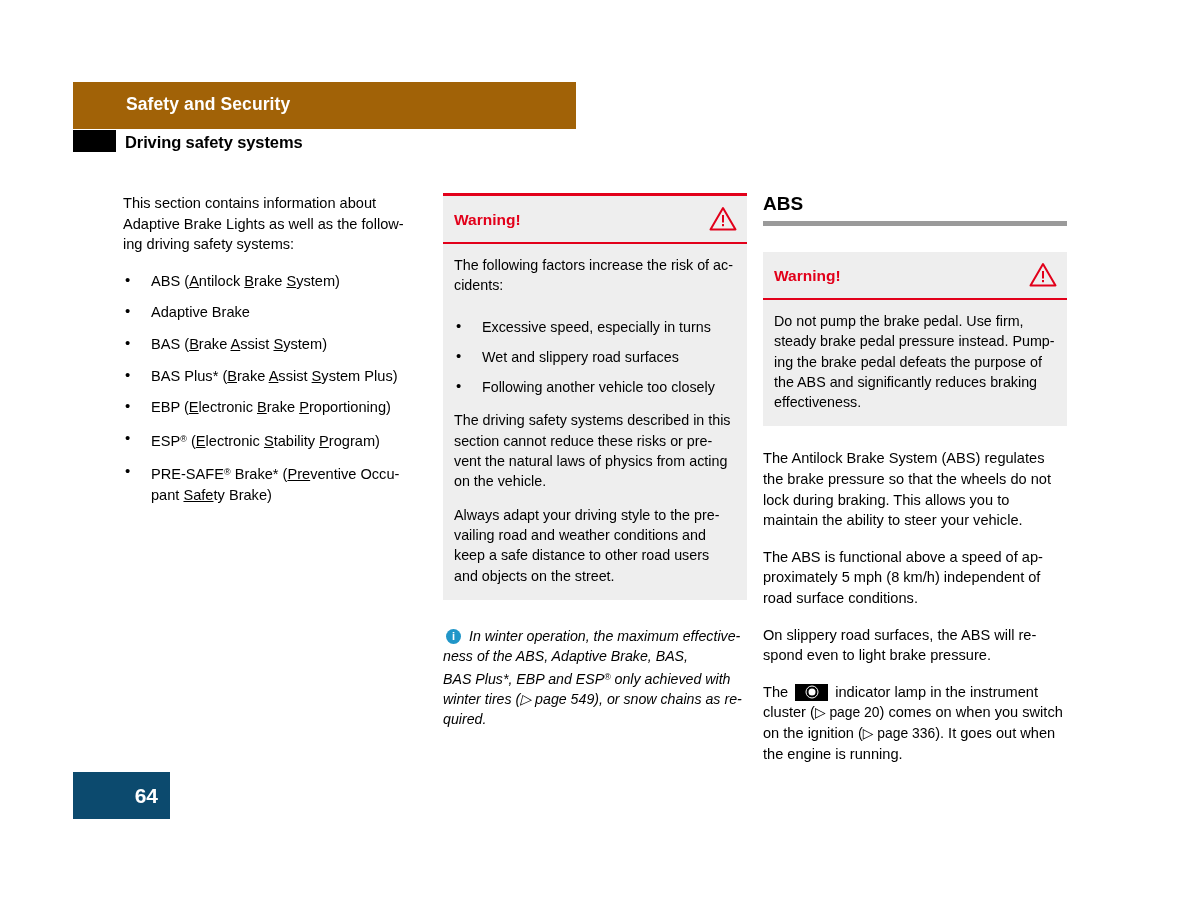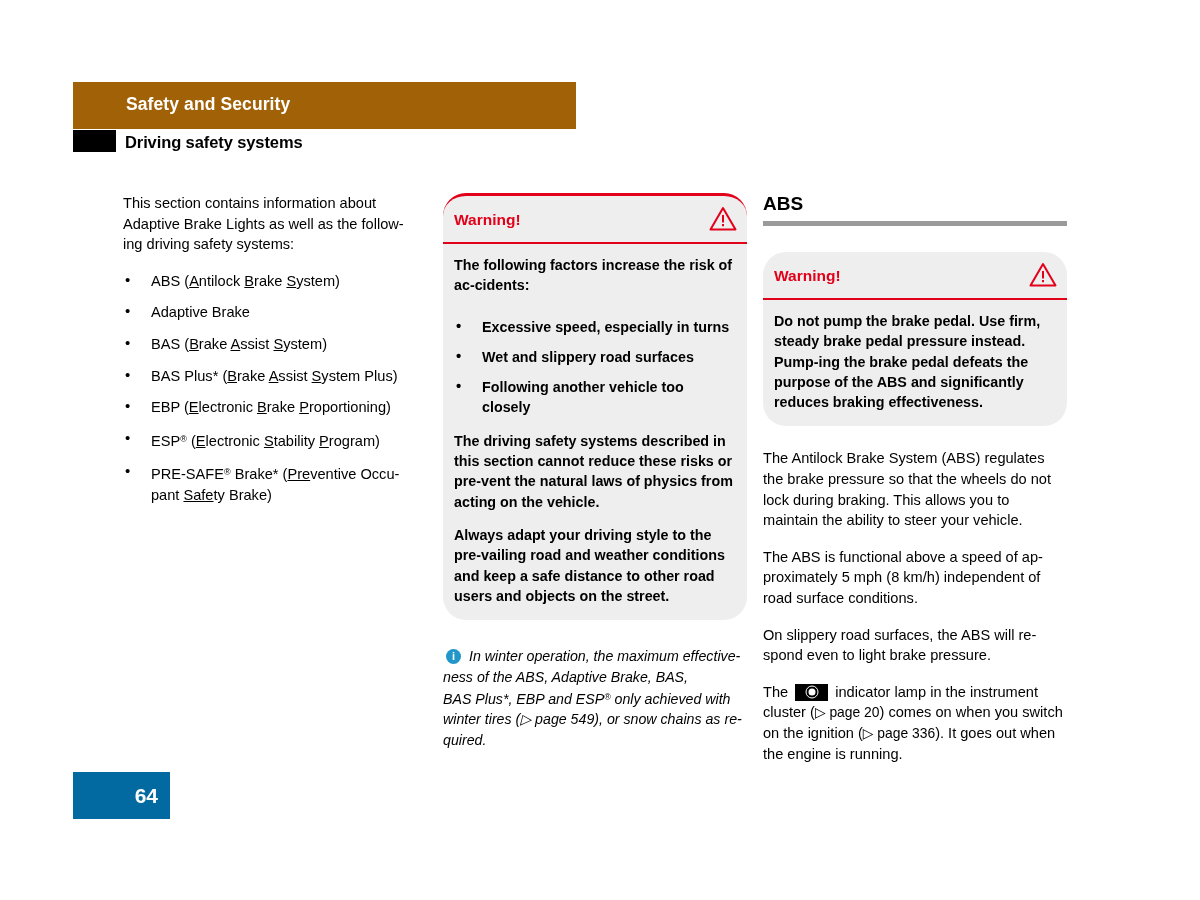--- a/index.html
+++ b/index.html
@@ -91,21 +91,20 @@
   }
 
   sup { font-size: 0.62em; vertical-align: 0.45em; }
   .u { text-decoration: underline; }
 
   
   .warnbox {
     background: #eeeeee;
     padding: 0;
     margin-bottom: 22px;
-    border-radius: 23px;
   }
   .warnbox.topline { border-top: 3px solid #e2001a; }
   .warnbox-head {
     position: relative;
     height: 46px;
   }
   .warnbox-title {
     position: absolute;
     left: 11px;
     top: 15px;
@@ -120,21 +119,20 @@
     width: 28px;
     height: 25px;
   }
   .warnbox-rule {
     height: 2px;
     background: #e2001a;
     margin: 0;
   }
   .warnbox-body {
     padding: 11px 11px 14px 11px;
-    font-weight: bold;
   }
   .warnbox-body p {
     margin: 0 0 13px 0;
     font-size: 14.3px;
     line-height: 20.3px;
   }
   .warnbox-body p:last-child { margin-bottom: 0; }
   .warnbox-body ul.bullets { margin-top: 21px; margin-bottom: 13px; }
   .warnbox-body ul.bullets li { font-size: 14.3px; line-height: 20.3px; margin-bottom: 10px; }
   .warnbox-body ul.bullets li:last-child { margin-bottom: 0; }
@@ -212,21 +210,21 @@
   }
   .tri-ref { font-size: 0.95em; }
 
   
   .pagebox {
     position: absolute;
     left: 73px;
     top: 772px;
     width: 97px;
     height: 47px;
-    background: #0369a1;
+    background: #0c4a6e;
   }
   .pagenum {
     position: absolute;
     right: 12px;
     top: 12px;
     color: #ffffff;
     font-size: 21px;
     font-weight: bold;
   }
 </style>

